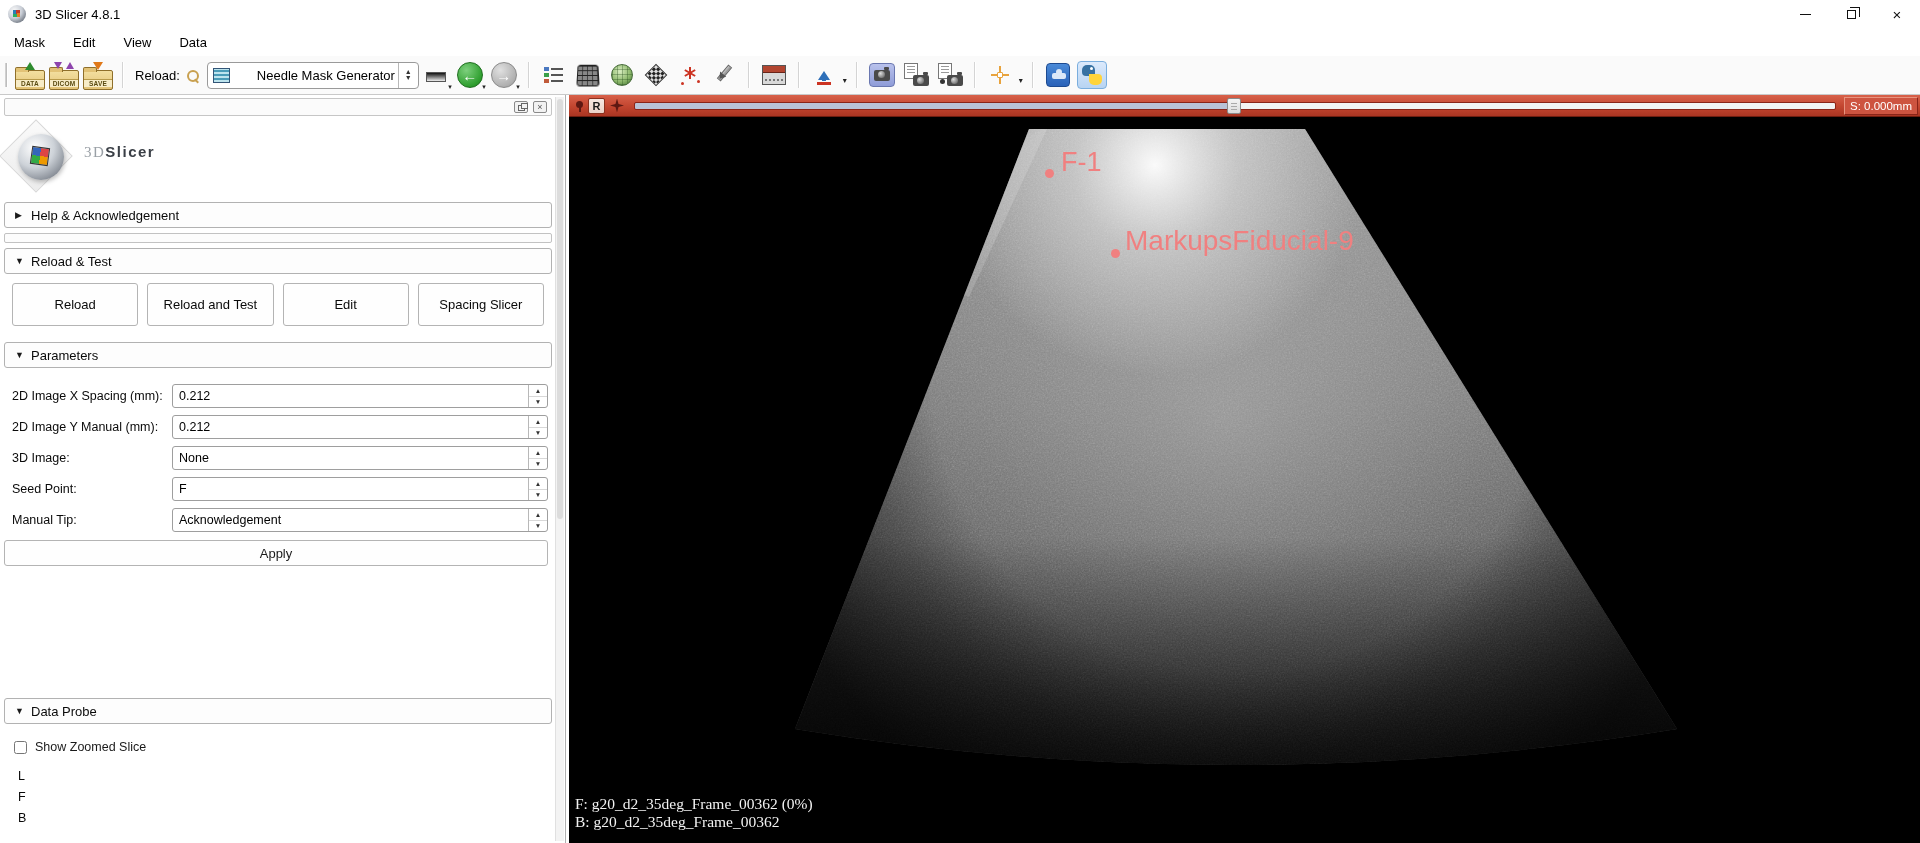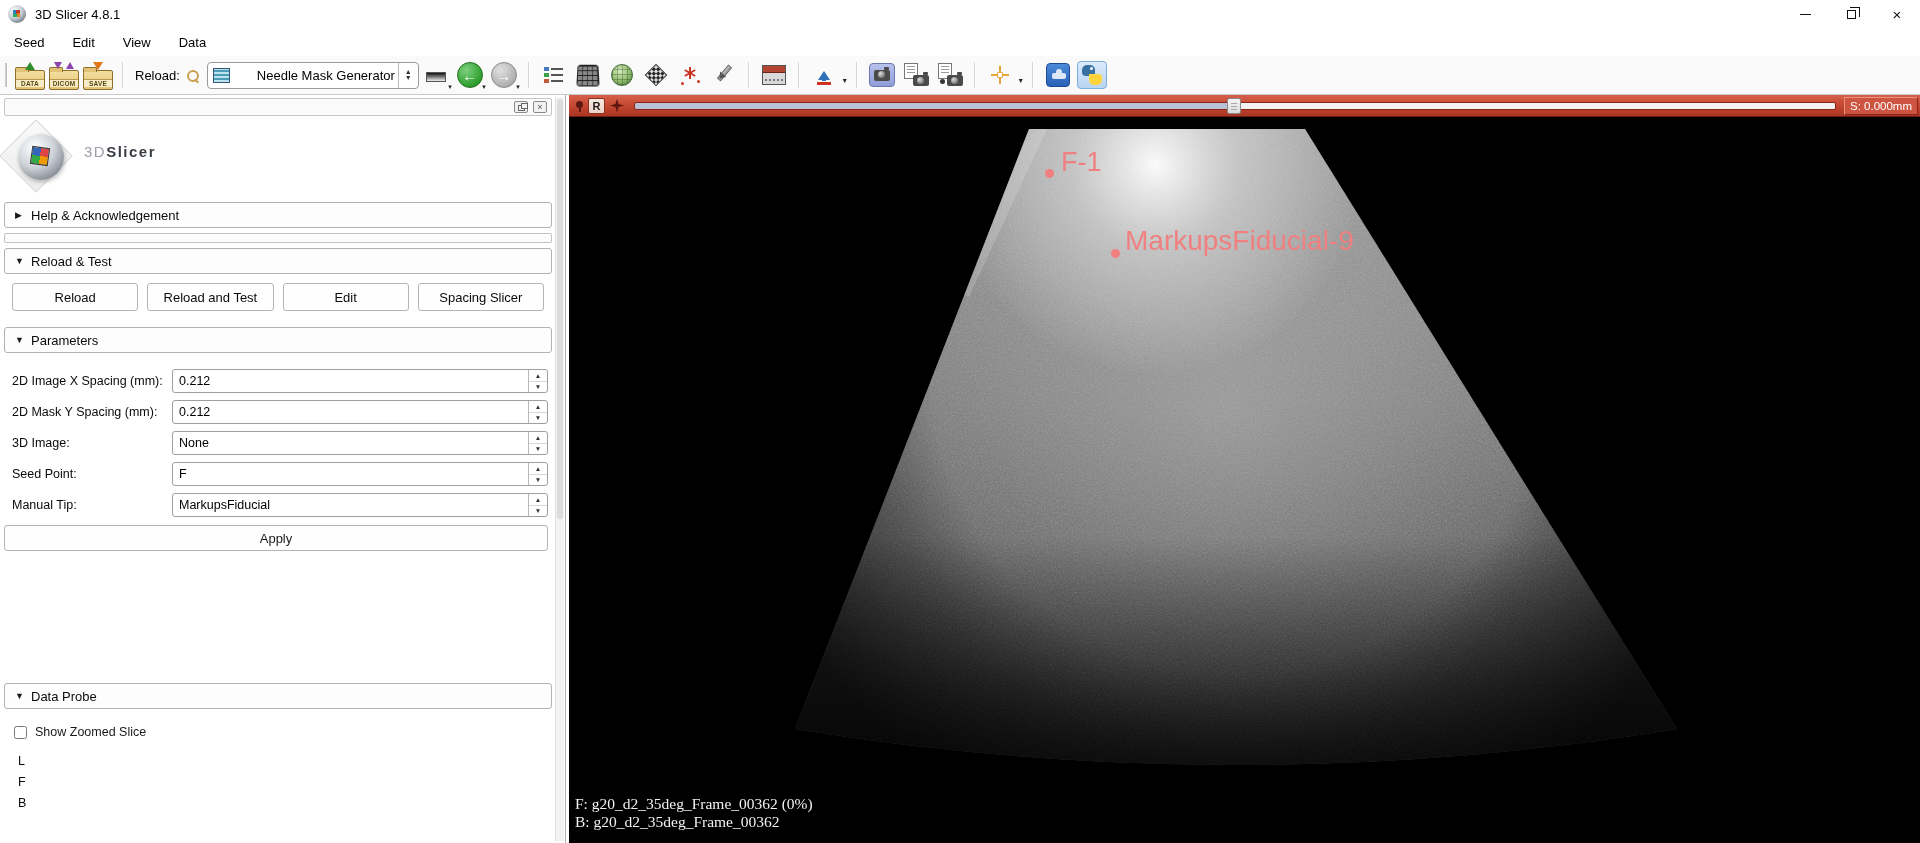--- a/index.html
+++ b/index.html
@@ -126,32 +126,32 @@
   .ic-undock::before { content:""; position:absolute; left:3px; top:3px; width:5px; height:4px; border:1px solid #666; }
   .ic-undock::after { content:""; position:absolute; left:6px; top:1px; width:5px; height:4px; border:1px solid #666; background:#f2f2f2; }
 
   .logo-block { height:86px; position:relative; }
   .logo-diamond { position:absolute; left:6px; top:14px; width:52px; height:52px; border:1px solid #d8d8d8; transform:rotate(45deg); background:linear-gradient(135deg,#fafafa,#ececec); }
   .logo-sphere { position:absolute; left:14px; top:18px; width:46px; height:46px; border-radius:50%;
                  background:radial-gradient(circle at 36% 30%, #ffffff, #cdd2d8 45%, #878d96 78%, #555b63); box-shadow:1px 2px 4px rgba(0,0,0,.25); }
   .logo-sphere::after { content:""; position:absolute; left:13px; top:13px; width:16px; height:16px;
                  background:conic-gradient(#d44 0 25%, #e90 0 50%, #3a4 0 75%, #36b 0); border:1px solid #333; transform:rotate(8deg); }
   .logo-text { position:absolute; left:80px; top:27px; font-size:15px; letter-spacing:1.5px; }
-  .logo-text .lt1 { color:#9aa0a6; }
+  .logo-text .lt1 { color:#9aa0a6;font-family:Liberation Serif, serif; }
   .logo-text .lt2 { color:#3a3f46; font-weight:bold; }
 
   .coll-header { height:26px; background:#fdfdfd; border:1px solid #b2b2b2; border-radius:3px;
                  display:flex; align-items:center; padding-left:10px; }
   .coll-tri { font-size:9px; color:#1a1a1a; width:16px; }
   .coll-label { font-size:13px; color:#0a0a0a; }
   .thin-bar { height:10px; background:#fcfcfc; border:1px solid #c2c2c2; border-radius:2px; margin-top:5px; }
   .mt5 { margin-top:5px; } .mt16 { margin-top:16px; }
 
   .btn-row { display:flex; gap:9px; margin:9px 8px 0 8px; }
-  .q-btn { flex:1; height:28px; background:#fefefe; border:1px solid #b4b4b4; border-radius:3px;
+  .q-btn { flex:1; height:43px; background:#fefefe; border:1px solid #b4b4b4; border-radius:3px;
            font-size:13px; color:#0a0a0a; display:flex; align-items:center; justify-content:center; }
 
   .form { margin-top:16px; }
   .form-row { display:flex; align-items:center; height:24px; margin-top:7px; }
   .form-label { width:168px; padding-left:8px; font-size:12.5px; color:#0a0a0a; white-space:nowrap; }
   .field { flex:1; height:24px; background:#fff; border:1px solid #9e9e9e; border-radius:3px;
            display:flex; align-items:center; margin-right:4px; }
   .field-text { flex:1; padding-left:6px; font-size:12.5px; color:#000; border:none; outline:none; background:transparent;
                 font-family:"Liberation Sans","DejaVu Sans",sans-serif; min-width:0; }
   .spin2 { width:19px; align-self:stretch; border-left:1px solid #b8b8b8; display:flex; flex-direction:column; }
@@ -210,21 +210,21 @@
       <div class="win-btn">
           <div class="ic-restore"></div>
         </div>
       <div class="win-btn">
           <div class="ic-close">×</div>
         </div>
     </div>
   </div>
 
   <div class="menubar">
-    <div class="menu-item">Seed</div>
+    <div class="menu-item">Mask</div>
     <div class="menu-item">Edit</div>
     <div class="menu-item">View</div>
     <div class="menu-item">Data</div>
   </div>
 
   <div class="toolbar">
     <div class="grip"></div>
     <div class="tool-btn">
       <div class="folder">
         <div class="arr up"></div>
@@ -412,21 +412,21 @@
           <div class="form-label">2D Image X Spacing (mm):</div>
           <div class="field">
             <input class="field-text" value="0.212" style="">
             <div class="spin2">
                 <span>▲</span>
                 <span>▼</span>
               </div>
           </div>
         </div>
         <div class="form-row">
-          <div class="form-label">2D Mask Y Spacing (mm):</div>
+          <div class="form-label">2D Image Y Manual (mm):</div>
           <div class="field">
             <input class="field-text" value="0.212" style="">
             <div class="spin2">
                 <span>▲</span>
                 <span>▼</span>
               </div>
           </div>
         </div>
         <div class="form-row">
           <div class="form-label">3D Image:</div>
@@ -444,21 +444,21 @@
             <div class="field-text">F</div>
             <div class="spin2">
                 <span>▲</span>
                 <span>▼</span>
               </div>
           </div>
         </div>
         <div class="form-row">
           <div class="form-label">Manual Tip:</div>
           <div class="field">
-            <div class="field-text">MarkupsFiducial</div>
+            <div class="field-text">Acknowledgement</div>
             <div class="spin2">
                 <span>▲</span>
                 <span>▼</span>
               </div>
           </div>
         </div>
         <div class="apply-btn">Apply</div>
       </div>
 
       <div class="spacer"></div>

